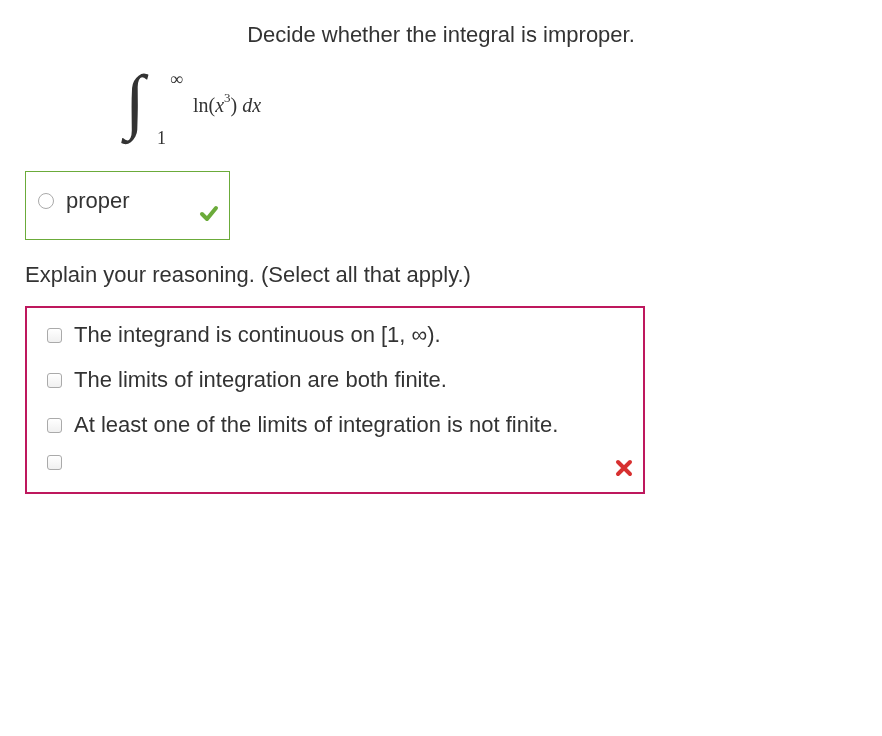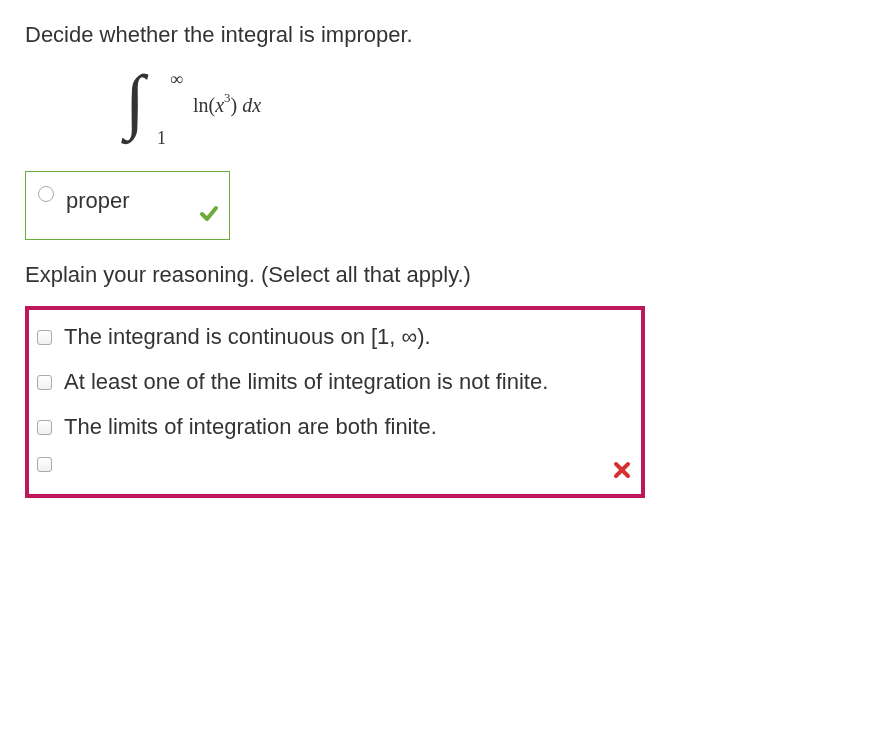--- a/index.html
+++ b/index.html
@@ -9,20 +9,21 @@
       font-family: "Helvetica Neue", Helvetica, Arial, sans-serif;
       font-size: 22px;
       color: #333;
       margin: 0;
       padding: 20px 25px;
       line-height: 1.4;
       width: 882px;
     }
     .question-prompt {
       margin-bottom: 15px;
+      text-align: center;
     }
     .integral-display {
       font-family: Georgia, 'Times New Roman', serif;
       margin: 20px 0 20px 100px;
       position: relative;
       height: 80px;
     }
     .integral-sign {
       font-size: 72px;
       line-height: 70px;
@@ -63,20 +64,21 @@
     .answer-box {
       border: 1px solid #6bab3a;
       display: inline-block;
       padding: 14px 18px 8px 12px;
       margin-bottom: 20px;
       position: relative;
       min-width: 205px;
     }
     .radio-option {
       display: flex;
+      align-items: center;
       margin-bottom: 14px;
     }
     .radio-circle {
       width: 16px;
       height: 16px;
       border: 1px solid #aaa;
       border-radius: 50%;
       margin-right: 12px;
       display: flex;
       align-items: center;
@@ -94,22 +96,22 @@
     }
     .check-icon {
       position: absolute;
       bottom: 6px;
       right: 10px;
     }
     .reasoning-prompt {
       margin-bottom: 16px;
     }
     .reasoning-box {
-      border: 4px solid #be185d;
-      padding: 12px 16px 8px 8px;
+      border: 2px solid #be185d;
+      padding: 12px 16px 8px 20px;
       display: inline-block;
       position: relative;
       min-width: 620px;
     }
     .checkbox-option {
       display: flex;
       align-items: center;
       margin-bottom: 14px;
     }
     .checkbox-square {
@@ -157,25 +159,25 @@
 
 <div class="reasoning-prompt">Explain your reasoning. (Select all that apply.)</div>
 
 <div class="reasoning-box">
   <div class="checkbox-option">
     <div class="checkbox-square"></div>
     <span>The integrand is continuous on [1, ∞).</span>
   </div>
   <div class="checkbox-option">
     <div class="checkbox-square"></div>
-    <span>At least one of the limits of integration is not finite.</span>
+    <span>The limits of integration are both finite.</span>
   </div>
   <div class="checkbox-option">
     <div class="checkbox-square"></div>
-    <span>The limits of integration are both finite.</span>
+    <span>At least one of the limits of integration is not finite.</span>
   </div>
   <div class="checkbox-option">
     <div class="checkbox-square"></div>
   </div>
   <span class="x-icon">
     <svg width="18" height="18" viewBox="0 0 18 18">
       <path d="M3 3 L15 15 M15 3 L3 15" stroke="#d73030" stroke-width="4" fill="none" stroke-linecap="round"></path>
     </svg>
   </span>
 </div>

